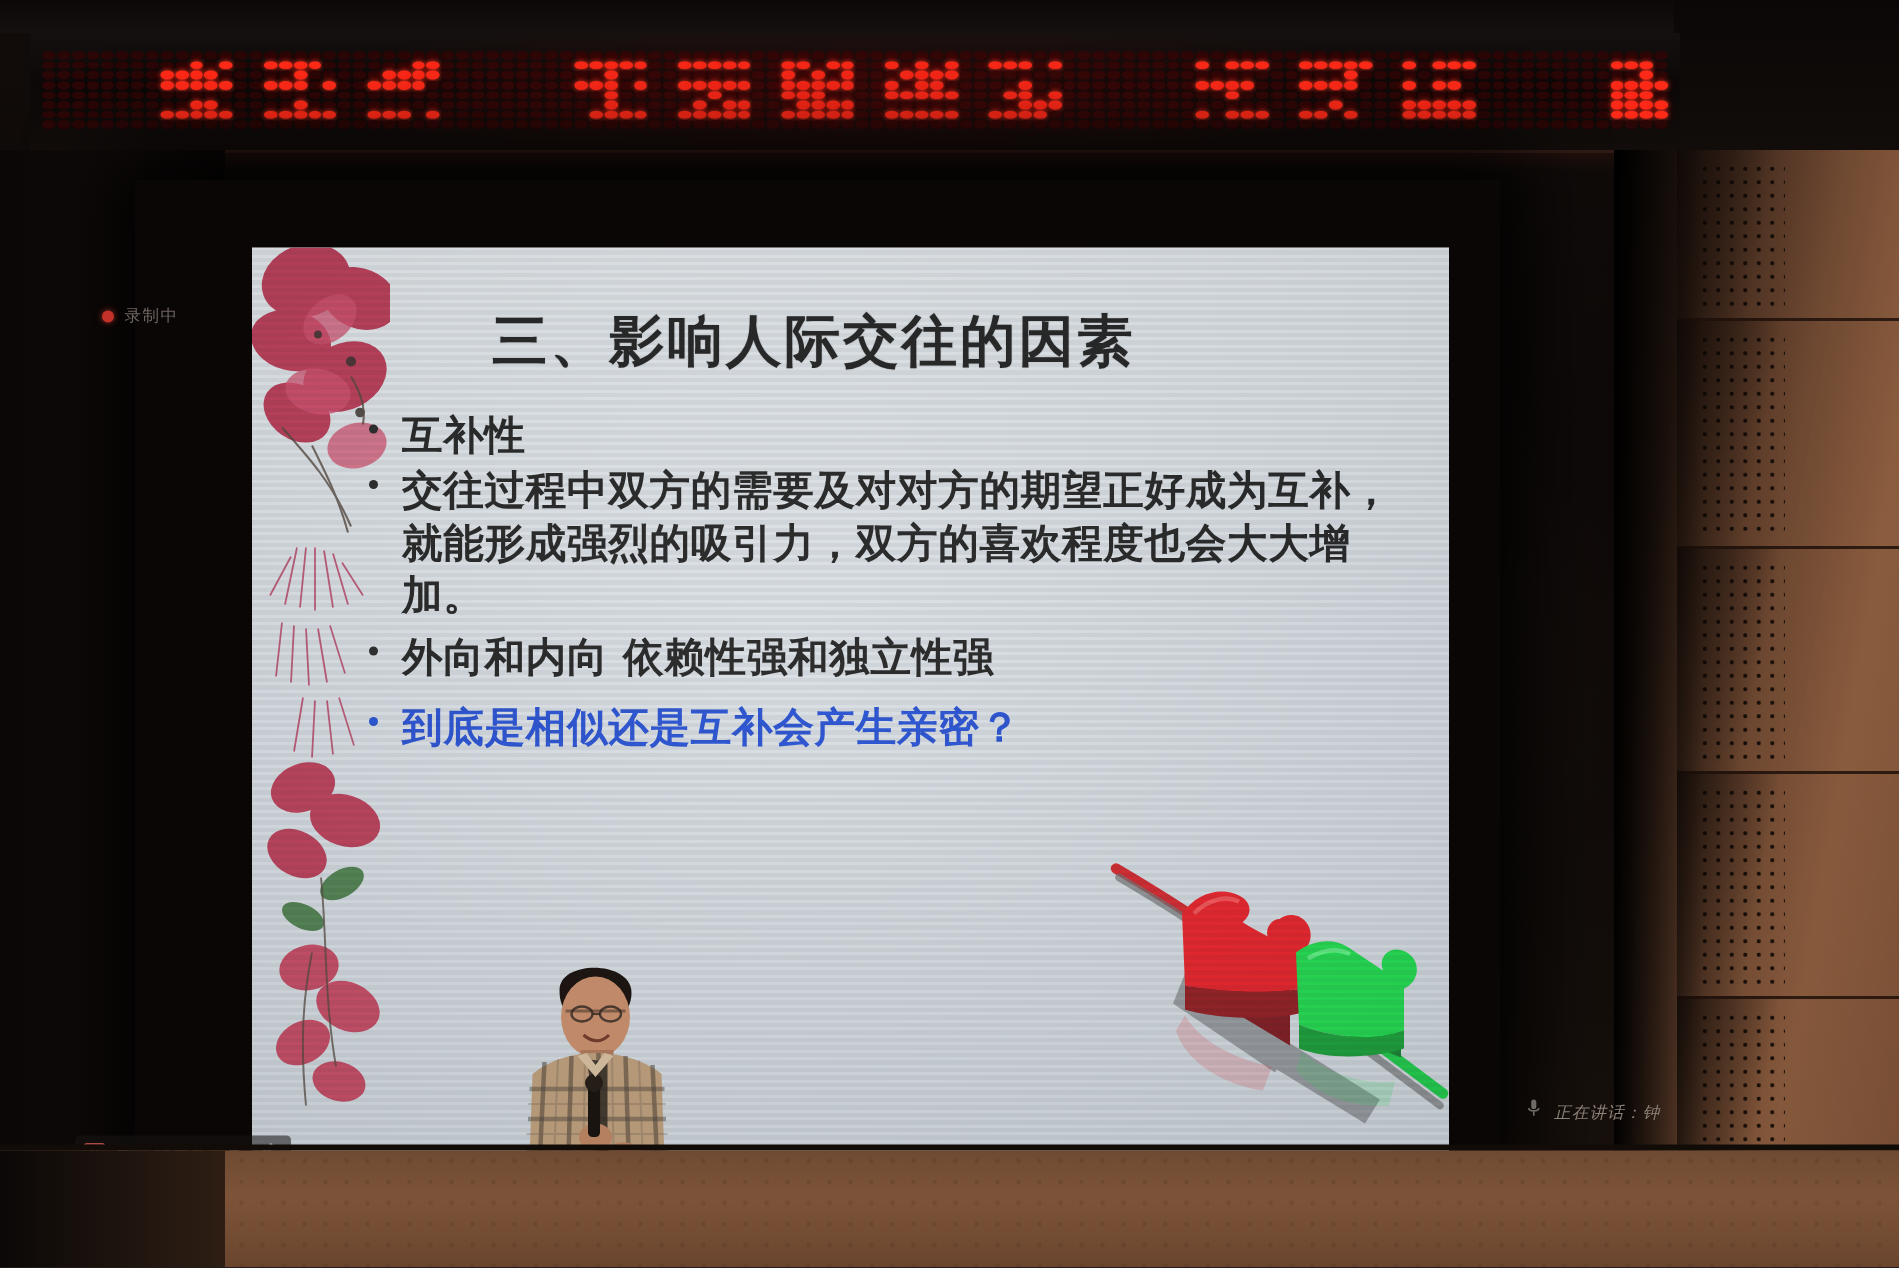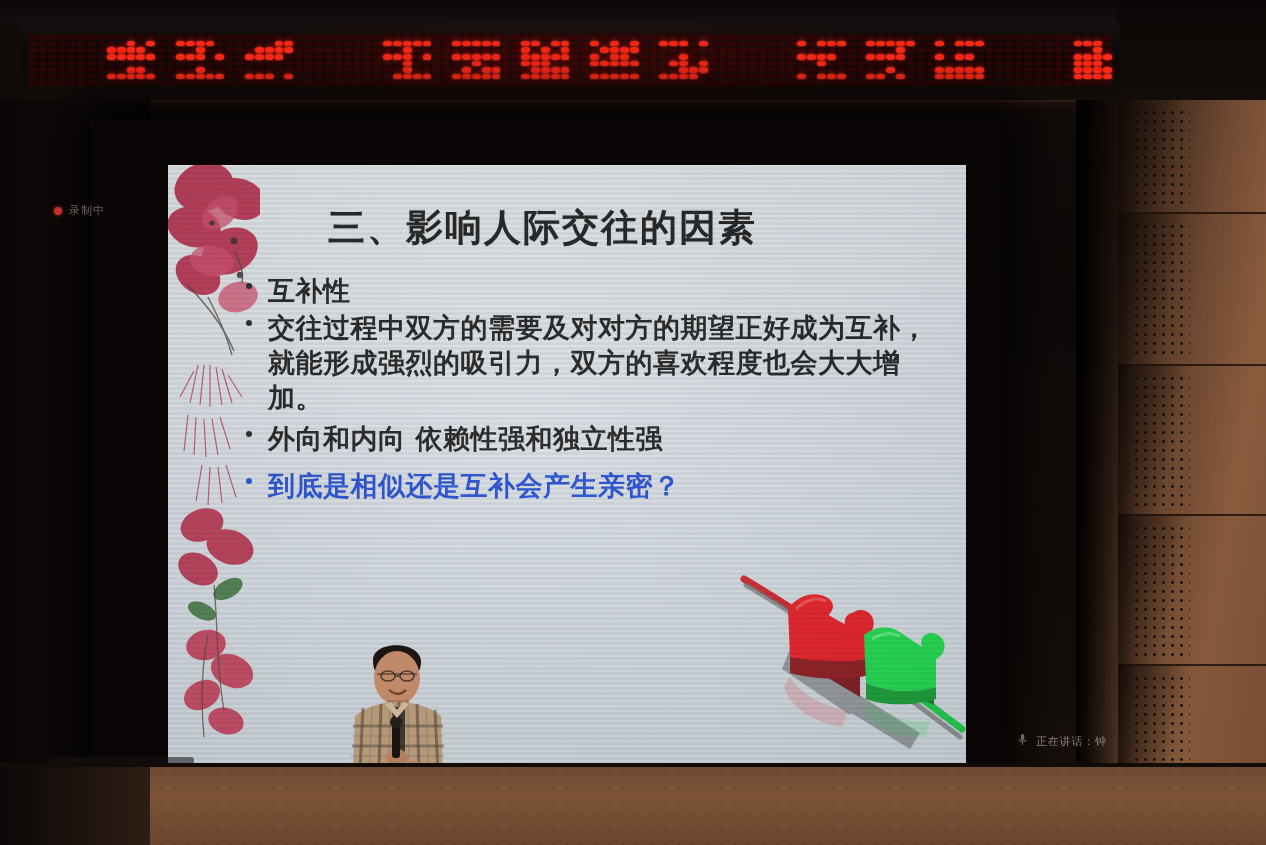--- a/index.html
+++ b/index.html
@@ -150,38 +150,38 @@
     line-height: 1.30; letter-spacing: 0.5px;
   }
   .btext.para { font-size: 27px; }
   .btext.blue { color: #1a46d0; }
 
   
   .puzzle { position: absolute; left: 570px; top: 400px; width: 230px; height: 195px; }
 
   
   .rec-badge {
-    position: absolute; left: 54px; top: 203px;
+    position: absolute; left: 68px; top: 203px;
     display: flex; align-items: center; gap: 7px;
   }
   .rec-dot { width: 8px; height: 8px; border-radius: 50%; background: #c4312a; box-shadow: 0 0 4px rgba(220,60,50,0.7); }
   .rec-text { font-size: 11px; color: #6e6460; letter-spacing: 1px; }
 
   .share-bar {
     position: absolute; left: 50px; top: 757px;
     display: flex; align-items: center; gap: 8px;
     padding: 4px 10px 4px 6px;
     background: rgba(24,20,20,0.55);
     border-radius: 3px;
   }
   .share-text { font-size: 11.5px; color: #9b918c; letter-spacing: 0.6px; }
 
   .speaker-bar {
     position: absolute; left: 1018px; top: 732px;
-    display: flex; align-items: center; gap: 9px;
+    display: flex; align-items: center; gap: 9px; font-style: italic;
   }
   .speaker-text { font-size: 11px; color: #8c8278; letter-spacing: 0.8px; white-space: nowrap; }
 
   
   .presenter { position: absolute; left: 325px; top: 630px; width: 145px; height: 215px; }
 
   
   .stage-skirt {
     position: absolute; left: 0; bottom: 0; width: 100%; height: 78px;
     background: linear-gradient(180deg, #6f4a32 0%, #7d5438 40%, #6a452e 100%);

